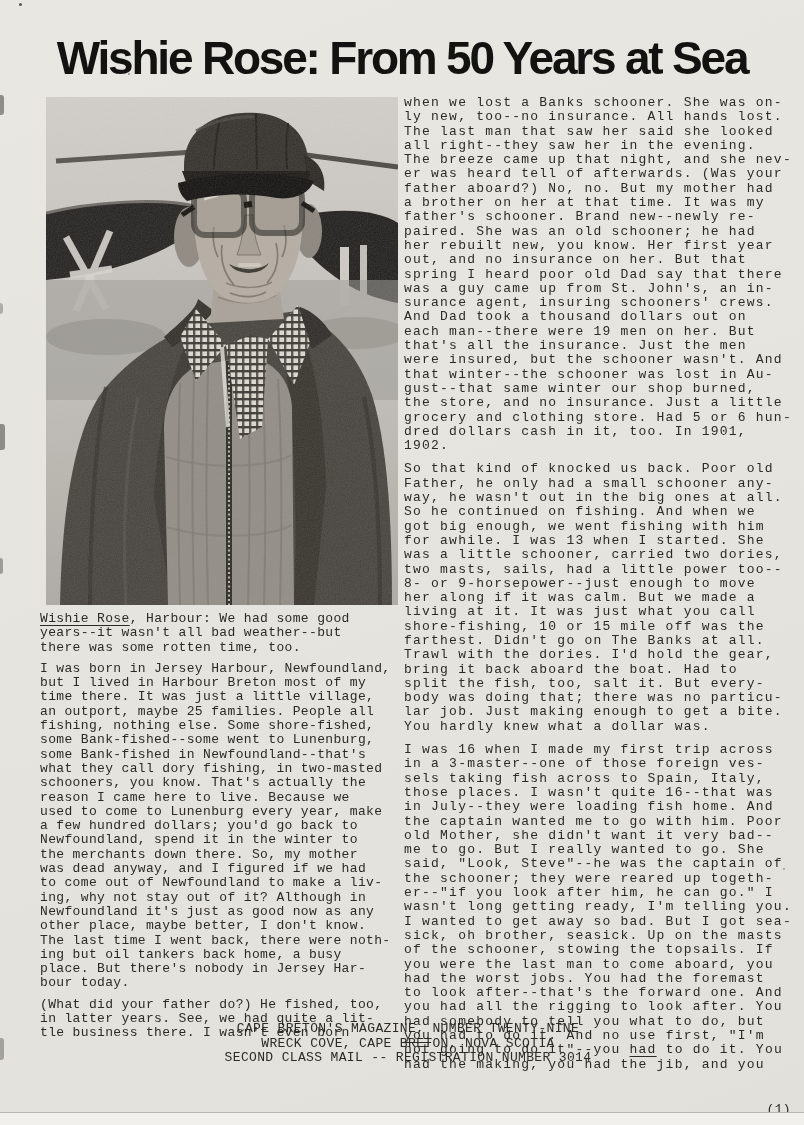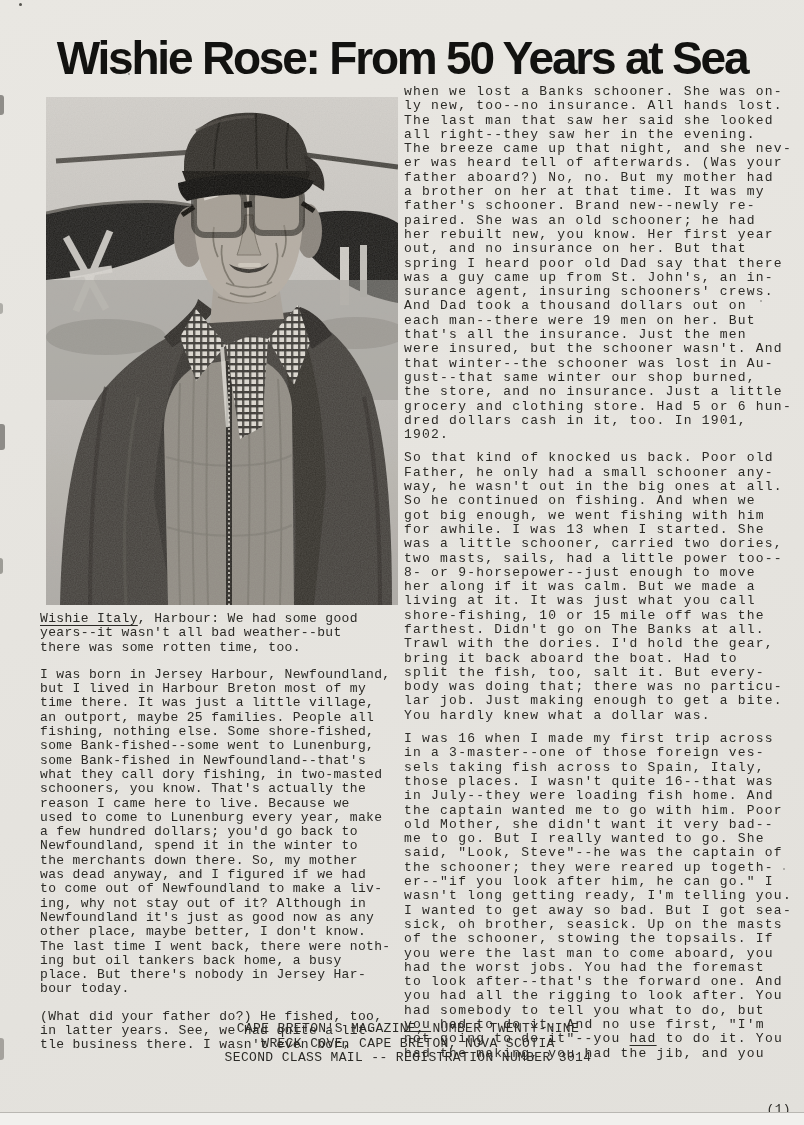--- a/index.html
+++ b/index.html
@@ -23,30 +23,30 @@
   }
   .mono{
     font-family:"Liberation Mono","DejaVu Sans Mono",monospace;
     font-size:13px;line-height:14.3px;
     color:#2b2a26;
     white-space:pre;
     margin:0;
   }
   .col-left{position:absolute;left:40px;top:97px;width:364px;}
   .col-left .mono{letter-spacing:0.35px;}
-  .col-right{position:absolute;left:404px;top:85px;width:398px;}
+  .col-right{position:absolute;left:404px;top:96px;width:398px;}
   .col-right .mono{letter-spacing:1.22px;}
   .photo{
     margin:0 0 0 6px;width:352px;height:508px;
     background:#c6c3be;
     box-shadow:0 0 0 1px #b4b1ac inset;
     filter:contrast(1.03);
   }
   .caption{margin-top:7px;}
-  .para{margin-top:13px;}
+  .para{margin-top:7px;}
   .col-right .para{margin-top:0;margin-bottom:9px;}
   .u{
     text-decoration:underline;
     text-underline-offset:2.5px;
     text-decoration-thickness:1px;
   }
   .footer{
     position:absolute;top:1022px;left:0;width:736px;
     text-align:center;
     padding-left:40px;
@@ -198,21 +198,21 @@
             <path d="M258,58 C274,64 280,78 278,94 L262,84 Z" fill="#2a2723"></path>
             <path d="M136,74 L264,74 L260,94 C220,86 180,87 144,96 Z" fill="#1c1a16"></path>
             <path d="M132,86 C170,75 232,73 268,84 C263,97 248,103 231,101 C200,95 168,97 141,104 C135,99 132,92 132,86 Z" fill="#131210"></path>
           </g>
         </g>
 
         <rect x="0" y="0" width="352" height="508" filter="url(#grain)" opacity="0.5"></rect>
       </svg>
     </figure>
 
-    <p class="mono caption"><span class="u">Wishie Italy</span><span>, Harbour: We had some good
+    <p class="mono caption"><span class="u">Wishie Rose</span><span>, Harbour: We had some good
 years--it wasn't all bad weather--but
 there was some rotten time, too.</span></p>
     <p class="mono para"><span>I was born in Jersey Harbour, Newfoundland,
 but I lived in Harbour Breton most of my
 time there. It was just a little village,
 an outport, maybe 25 families. People all
 fishing, nothing else. Some shore-fished,
 some Bank-fished--some went to Lunenburg,
 some Bank-fished in Newfoundland--that's
 what they call dory fishing, in two-masted

